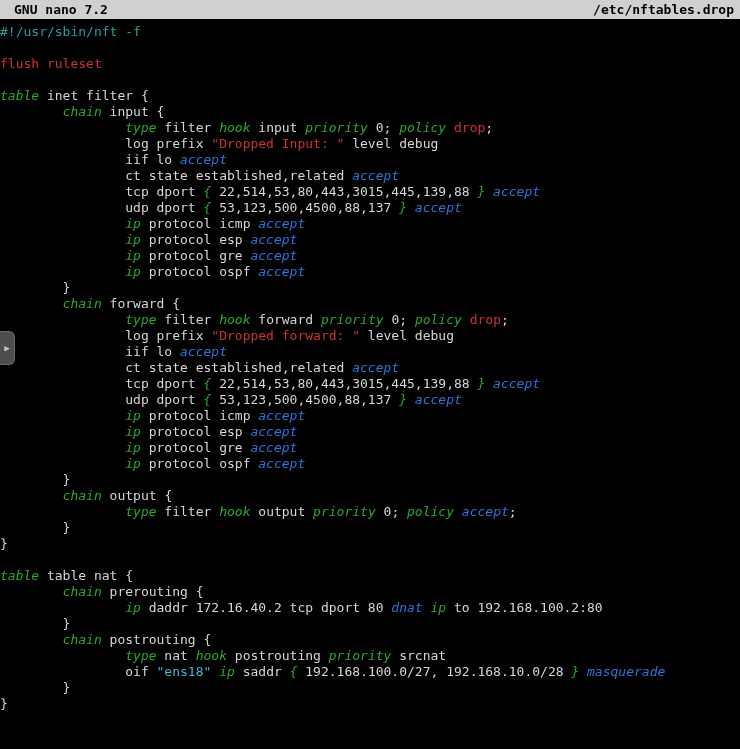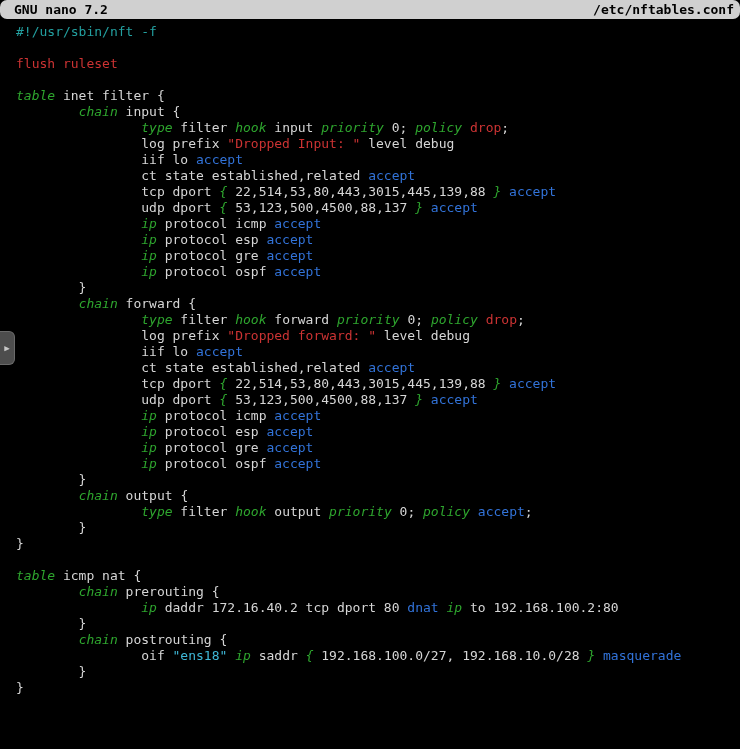--- a/index.html
+++ b/index.html
@@ -9,49 +9,49 @@
   }
   *{margin:0;padding:0;box-sizing:border-box;}
   body{background:#222;font-family:"DejaVu Sans Mono","Liberation Mono",monospace;}
   .screen{
     position:relative;width:740px;height:749px;background:var(--bg);
     overflow:hidden;font-size:13px;
   }
   .titlebar{
     height:19px;background:var(--titlebar_bg);color:var(--titlebar_fg);
     display:flex;justify-content:space-between;align-items:center;
-    padding:0 6px 0 14px;font-weight:bold;line-height:19px;border-radius:7px;
+    padding:0 6px 0 14px;font-weight:bold;line-height:19px;
   }
   .editor{
-    padding:5px 0 0 16px;
+    padding:5px 0 0 0;
   }
   .code-line{
     white-space:pre;height:16px;line-height:16px;color:var(--fg);
   }
   .c-def{color:var(--fg);}
   .c-green{color:var(--green);font-style:italic;}
   .c-red{color:var(--red);}
-  .c-blue{color:var(--blue);}
+  .c-blue{color:var(--blue);font-style:italic;}
   .c-cyan{color:var(--cyan);}
   .c-cyan2{color:var(--cyan2);}
   .side-tab{
     position:absolute;left:0;top:331px;width:15px;height:34px;
     background:var(--tab_bg);border:1px solid #6a6a6a;border-left:none;
     border-radius:0 6px 6px 0;display:flex;align-items:center;justify-content:center;
     cursor:pointer;
   }
   .side-tab .arrow{color:var(--tab_fg);font-size:9px;line-height:1;}
 </style>
 </head>
 <body>
 
 <div class="screen">
   <div class="titlebar">
     <span>GNU nano 7.2</span>
-    <span>/etc/nftables.conf</span>
+    <span>/etc/nftables.drop</span>
   </div>
   <div class="editor">
       <div class="code-line"><span class="c-cyan">#!/usr/sbin/nft -f</span></div>
       <div class="code-line">&nbsp;</div>
       <div class="code-line"><span class="c-red">flush ruleset</span></div>
       <div class="code-line">&nbsp;</div>
       <div class="code-line"><span class="c-green">table</span><span class="c-def"> inet filter {</span></div>
       <div class="code-line"><span class="c-def">        </span><span class="c-green">chain</span><span class="c-def"> input {</span></div>
       <div class="code-line"><span class="c-def">                </span><span class="c-green">type</span><span class="c-def"> filter </span><span class="c-green">hook</span><span class="c-def"> input </span><span class="c-green">priority</span><span class="c-def"> 0; </span><span class="c-green">policy</span><span class="c-def"> </span><span class="c-red">drop</span><span class="c-def">;</span></div>
       <div class="code-line"><span class="c-def">                log prefix </span><span class="c-red">"Dropped Input: "</span><span class="c-def"> level debug</span></div>
@@ -74,25 +74,26 @@
       <div class="code-line"><span class="c-def">                </span><span class="c-green">ip</span><span class="c-def"> protocol icmp </span><span class="c-blue">accept</span></div>
       <div class="code-line"><span class="c-def">                </span><span class="c-green">ip</span><span class="c-def"> protocol esp </span><span class="c-blue">accept</span></div>
       <div class="code-line"><span class="c-def">                </span><span class="c-green">ip</span><span class="c-def"> protocol gre </span><span class="c-blue">accept</span></div>
       <div class="code-line"><span class="c-def">                </span><span class="c-green">ip</span><span class="c-def"> protocol ospf </span><span class="c-blue">accept</span></div>
       <div class="code-line"><span class="c-def">        }</span></div>
       <div class="code-line"><span class="c-def">        </span><span class="c-green">chain</span><span class="c-def"> output {</span></div>
       <div class="code-line"><span class="c-def">                </span><span class="c-green">type</span><span class="c-def"> filter </span><span class="c-green">hook</span><span class="c-def"> output </span><span class="c-green">priority</span><span class="c-def"> 0; </span><span class="c-green">policy</span><span class="c-def"> </span><span class="c-blue">accept</span><span class="c-def">;</span></div>
       <div class="code-line"><span class="c-def">        }</span></div>
       <div class="code-line"><span class="c-def">}</span></div>
       <div class="code-line">&nbsp;</div>
-      <div class="code-line"><span class="c-green">table</span><span class="c-def"> icmp nat {</span></div>
+      <div class="code-line"><span class="c-green">table</span><span class="c-def"> table nat {</span></div>
       <div class="code-line"><span class="c-def">        </span><span class="c-green">chain</span><span class="c-def"> prerouting {</span></div>
       <div class="code-line"><span class="c-def">                </span><span class="c-green">ip</span><span class="c-def"> daddr 172.16.40.2 tcp dport 80 </span><span class="c-blue">dnat</span><span class="c-def"> </span><span class="c-green">ip</span><span class="c-def"> to 192.168.100.2:80</span></div>
       <div class="code-line"><span class="c-def">        }</span></div>
       <div class="code-line"><span class="c-def">        </span><span class="c-green">chain</span><span class="c-def"> postrouting {</span></div>
+      <div class="code-line"><span class="c-def">                </span><span class="c-green">type</span><span class="c-def"> nat </span><span class="c-green">hook</span><span class="c-def"> postrouting </span><span class="c-green">priority</span><span class="c-def"> srcnat</span></div>
       <div class="code-line"><span class="c-def">                oif </span><span class="c-cyan2">"ens18"</span><span class="c-def"> </span><span class="c-green">ip</span><span class="c-def"> saddr </span><span class="c-green">{</span><span class="c-def"> 192.168.100.0/27, 192.168.10.0/28 </span><span class="c-green">}</span><span class="c-def"> </span><span class="c-blue">masquerade</span></div>
       <div class="code-line"><span class="c-def">        }</span></div>
       <div class="code-line"><span class="c-def">}</span></div>
     </div>
   <div class="side-tab">
     <span class="arrow">▶</span>
   </div>
 </div>
 
 </body></html>

